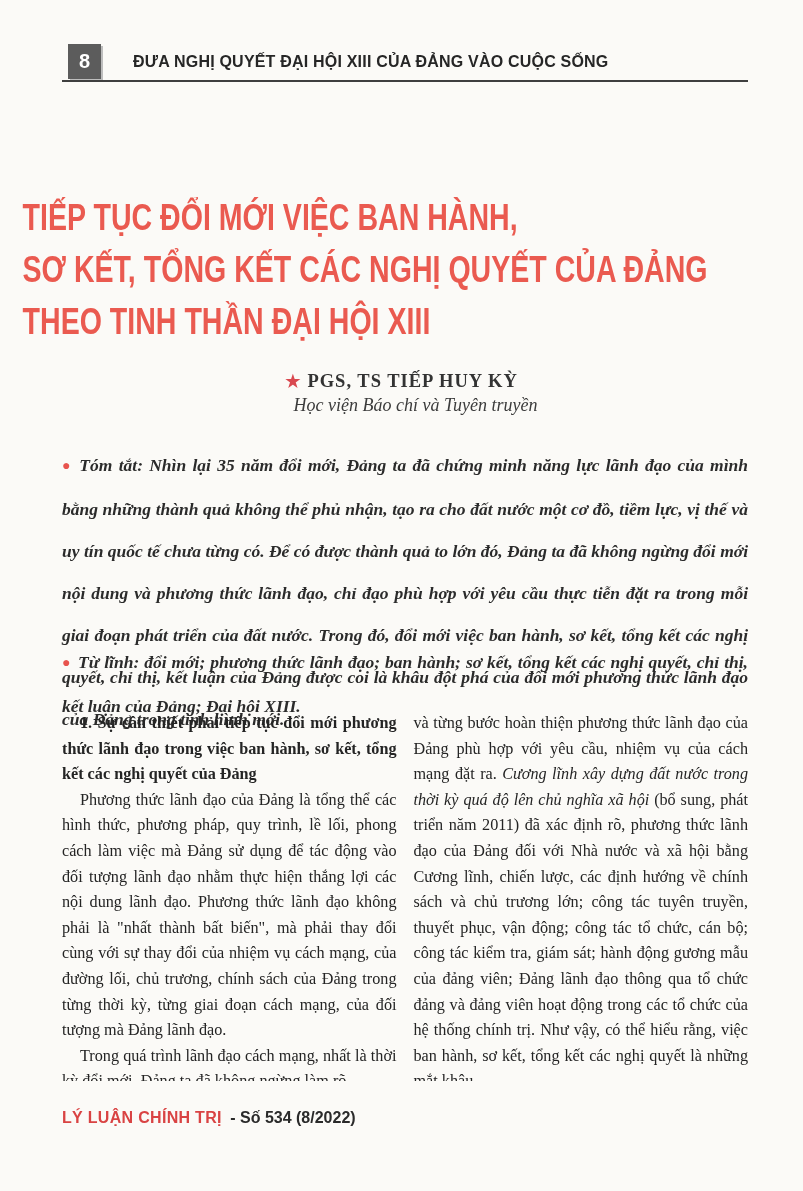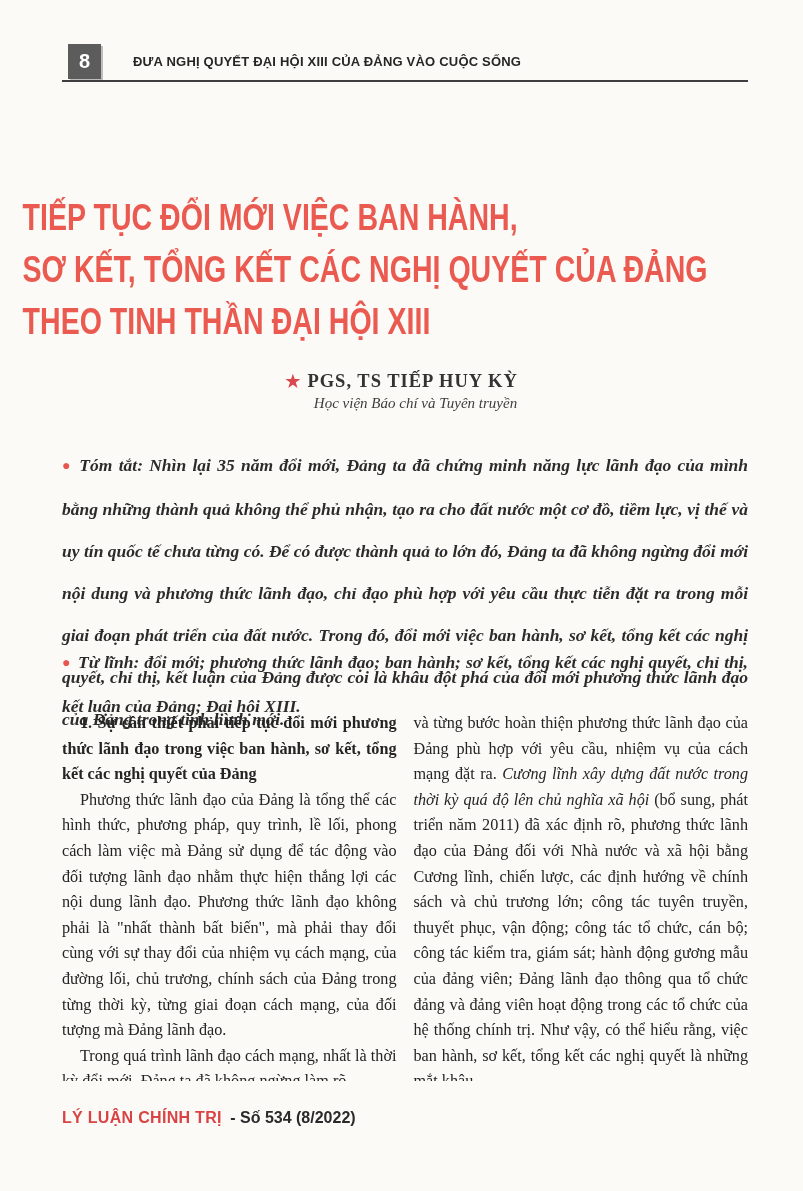--- a/index.html
+++ b/index.html
@@ -22,21 +22,21 @@
     background: #5c5c5c;
     color: #ffffff;
     font-family: "Liberation Sans", sans-serif;
     font-weight: bold; font-size: 20px;
     display: flex; align-items: center; justify-content: center;
     box-shadow: 2px 2px 0 #bdbdbd;
   }
   .header-title {
     margin-left: 32px;
     font-family: "Liberation Sans", sans-serif;
-    font-weight: bold; font-size: 13px;
+    font-weight: bold; font-size: 16px;
     letter-spacing: 0.2px;
     color: #262626;
     text-align: right;
   }
   .header-rule {
     position: absolute; top: 80px; left: 62px; right: 55px;
     border-top: 2.5px solid #3f3f3f;
   }
 
   
@@ -60,21 +60,21 @@
   
   .author-block { position: absolute; top: 371px; left: 0; right: 0; text-align: center; }
   .author-name {
     font-family: "Liberation Serif", serif;
     font-weight: bold; font-size: 18.5px; letter-spacing: 1px;
     color: #333333;
   }
   .star-icon { color: #d9484f; font-size: 17px; margin-right: 6px; }
   .author-affiliation {
     margin-top: 3px;
-    font-style: italic; font-size: 15px; color: #3c3c3c; padding-left: 28px;
+    font-style: italic; font-size: 18px; color: #3c3c3c; padding-left: 28px;
   }
 
   
   .abstract-block, .keywords-block {
     position: absolute; left: 62px; right: 55px;
     font-weight: bold; font-style: italic;
     font-size: 17.5px; line-height: 42px;
     text-align: justify;
     color: #2b2b2b;
   }

